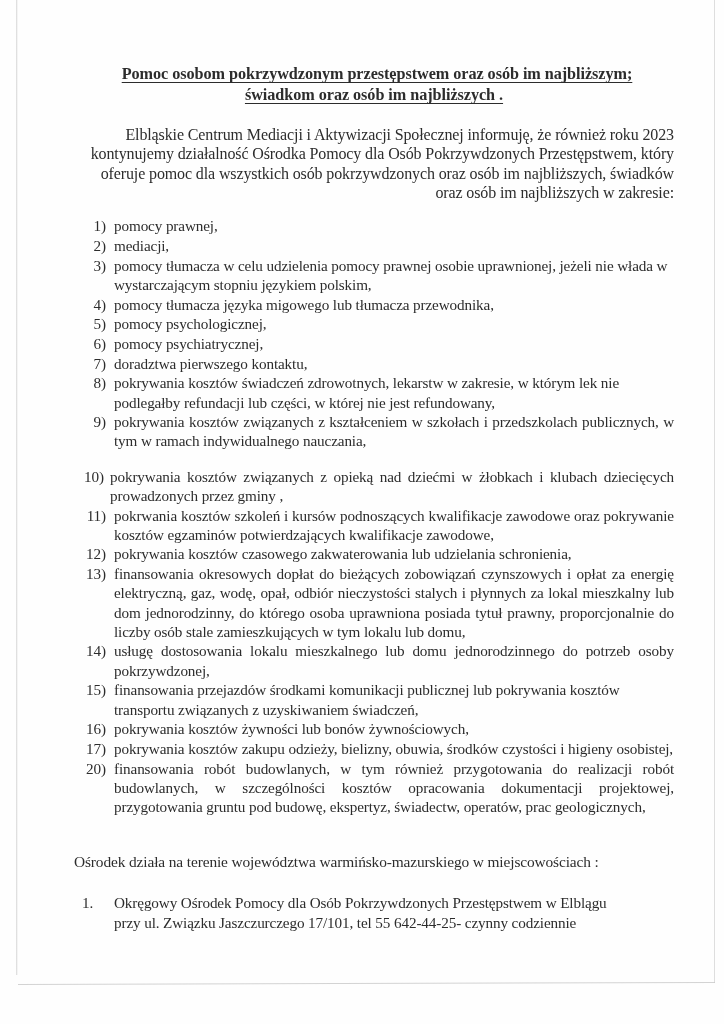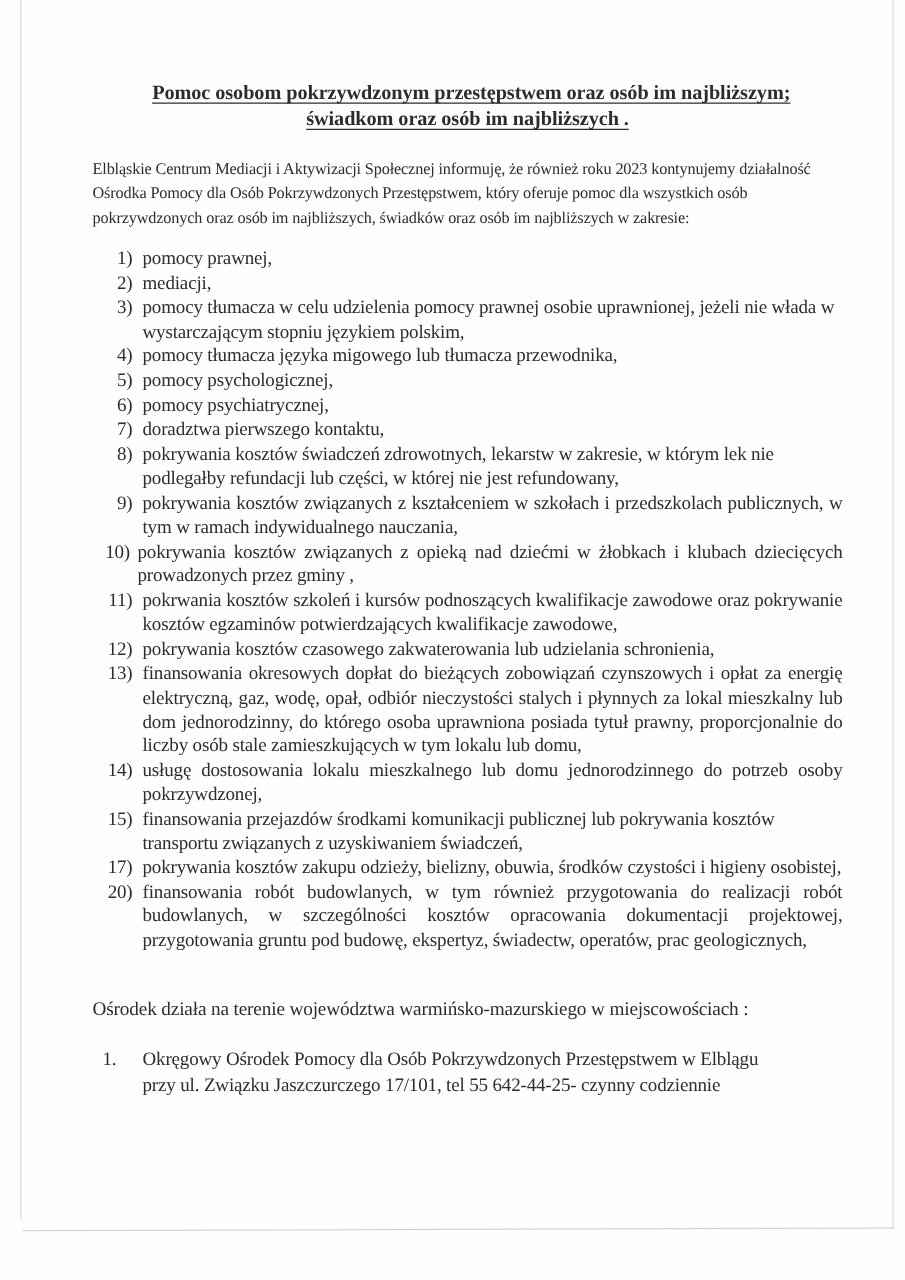--- a/index.html
+++ b/index.html
@@ -75,23 +75,23 @@
   }
   .doc-title .tline {
     display: inline-block;
     text-decoration: underline;
     text-underline-offset: 2.5px;
   }
   .doc-title .tline.l1 { margin-left: 6px; }
 
   .intro {
     margin: 19px 0 0 0;
-    font-size: 13px;
+    font-size: 16px;
     line-height: 19.3px;
-    text-align: left;
+    text-align: right;
     letter-spacing: -0.12px;
   }
 
   ol.main-list {
     list-style: none;
     margin: 14px 0 0 0;
     padding: 0;
   }
   ol.main-list > li {
     position: relative;
@@ -109,21 +109,21 @@
     text-align: right;
     font-size: 15.2px;
   }
   ol.main-list > li .itext {
     display: block;
   }
   ol.main-list > li.justify .itext {
     text-align: justify;
     text-justify: inter-word;
   }
-  ol.main-list > li.tight { padding-left: 36px; }
+  ol.main-list > li.tight { padding-left: 36px; margin-top: 16px; }
   ol.main-list > li.tight .marker { width: 30px; }
 
   .closing {
     margin: 36px 0 16px 0;
     font-size: 15.4px;
     line-height: 19.5px;
     letter-spacing: -0.12px;
     padding-left: 0;
   }
 
@@ -221,20 +221,24 @@
         </li>
         <li class="justify">
           <span class="marker">14)</span>
           <span class="itext">usługę dostosowania lokalu mieszkalnego lub domu jednorodzinnego do potrzeb osoby pokrzywdzonej,</span>
         </li>
         <li>
           <span class="marker">15)</span>
           <span class="itext">finansowania przejazdów środkami komunikacji publicznej lub pokrywania kosztów transportu związanych z uzyskiwaniem świadczeń,</span>
         </li>
         <li>
+          <span class="marker">16)</span>
+          <span class="itext">pokrywania kosztów żywności lub bonów żywnościowych,</span>
+        </li>
+        <li>
           <span class="marker">17)</span>
           <span class="itext">pokrywania kosztów zakupu odzieży, bielizny, obuwia, środków czystości i higieny osobistej,</span>
         </li>
         <li class="justify">
           <span class="marker">20)</span>
           <span class="itext">finansowania robót budowlanych, w tym również przygotowania do realizacji robót budowlanych, w szczególności kosztów opracowania dokumentacji projektowej, przygotowania gruntu pod budowę, ekspertyz, świadectw, operatów, prac geologicznych,</span>
         </li>
       </ol>
 
       <p class="closing">Ośrodek działa na terenie województwa warmińsko-mazurskiego w  miejscowościach :</p>

